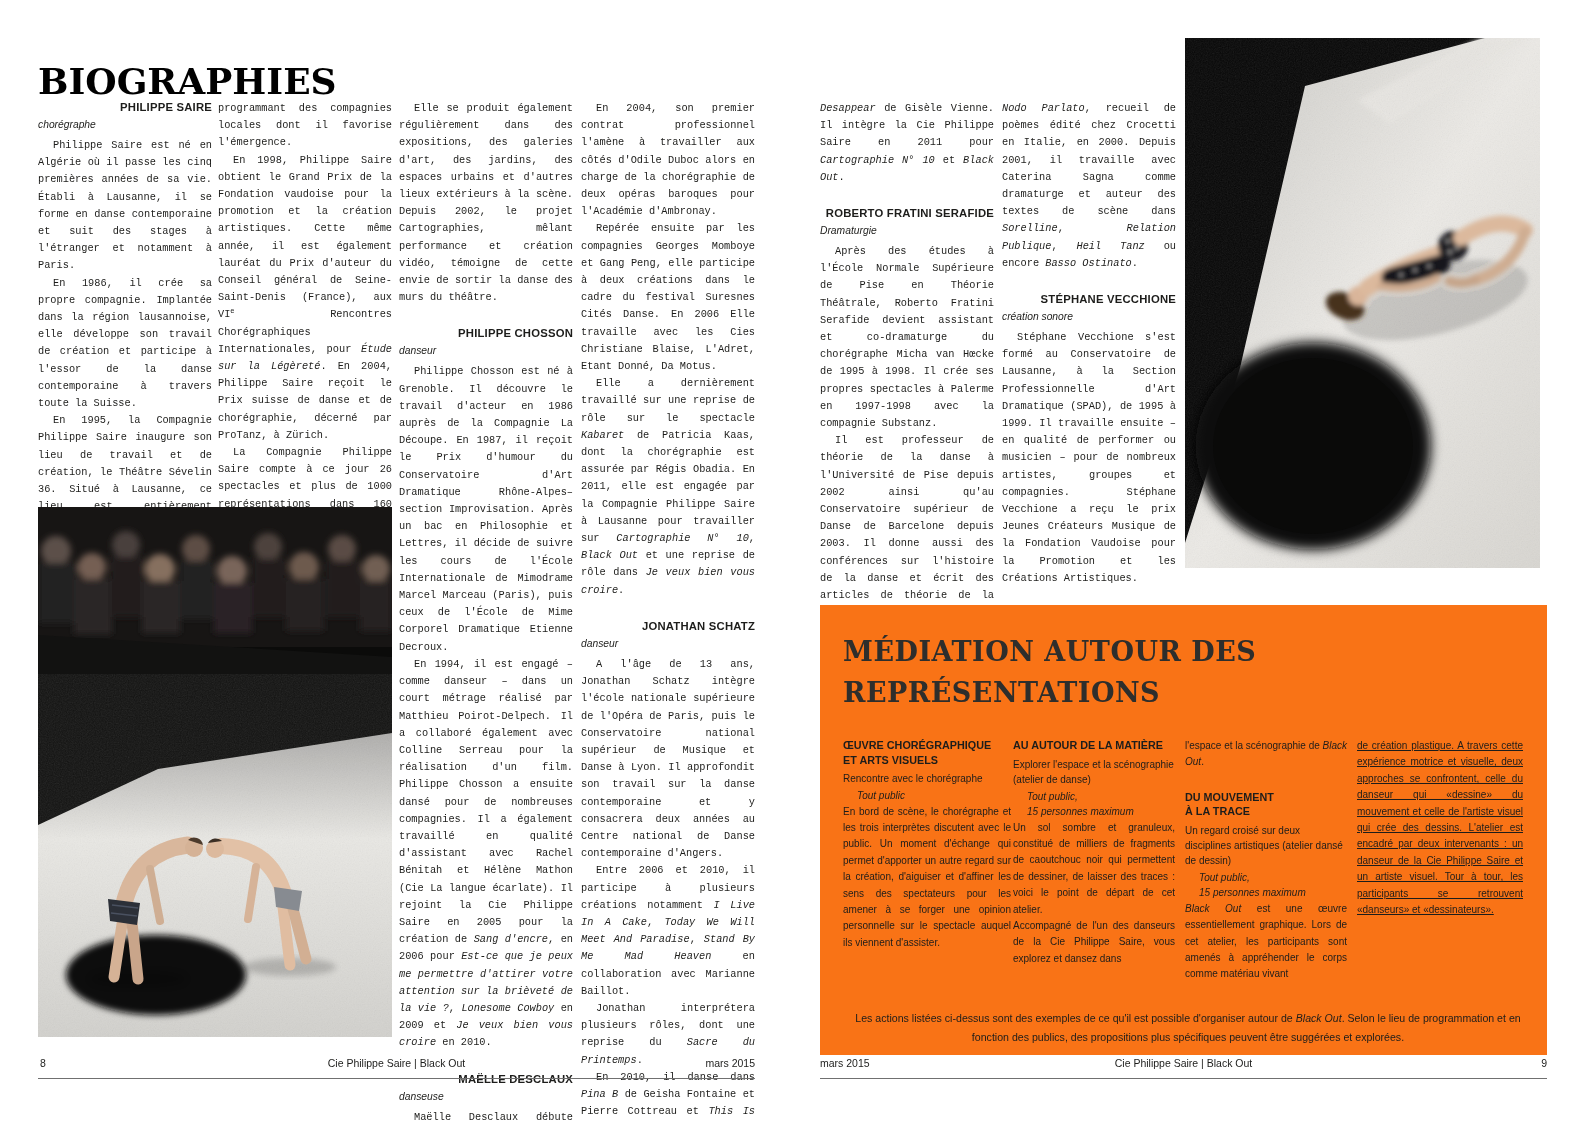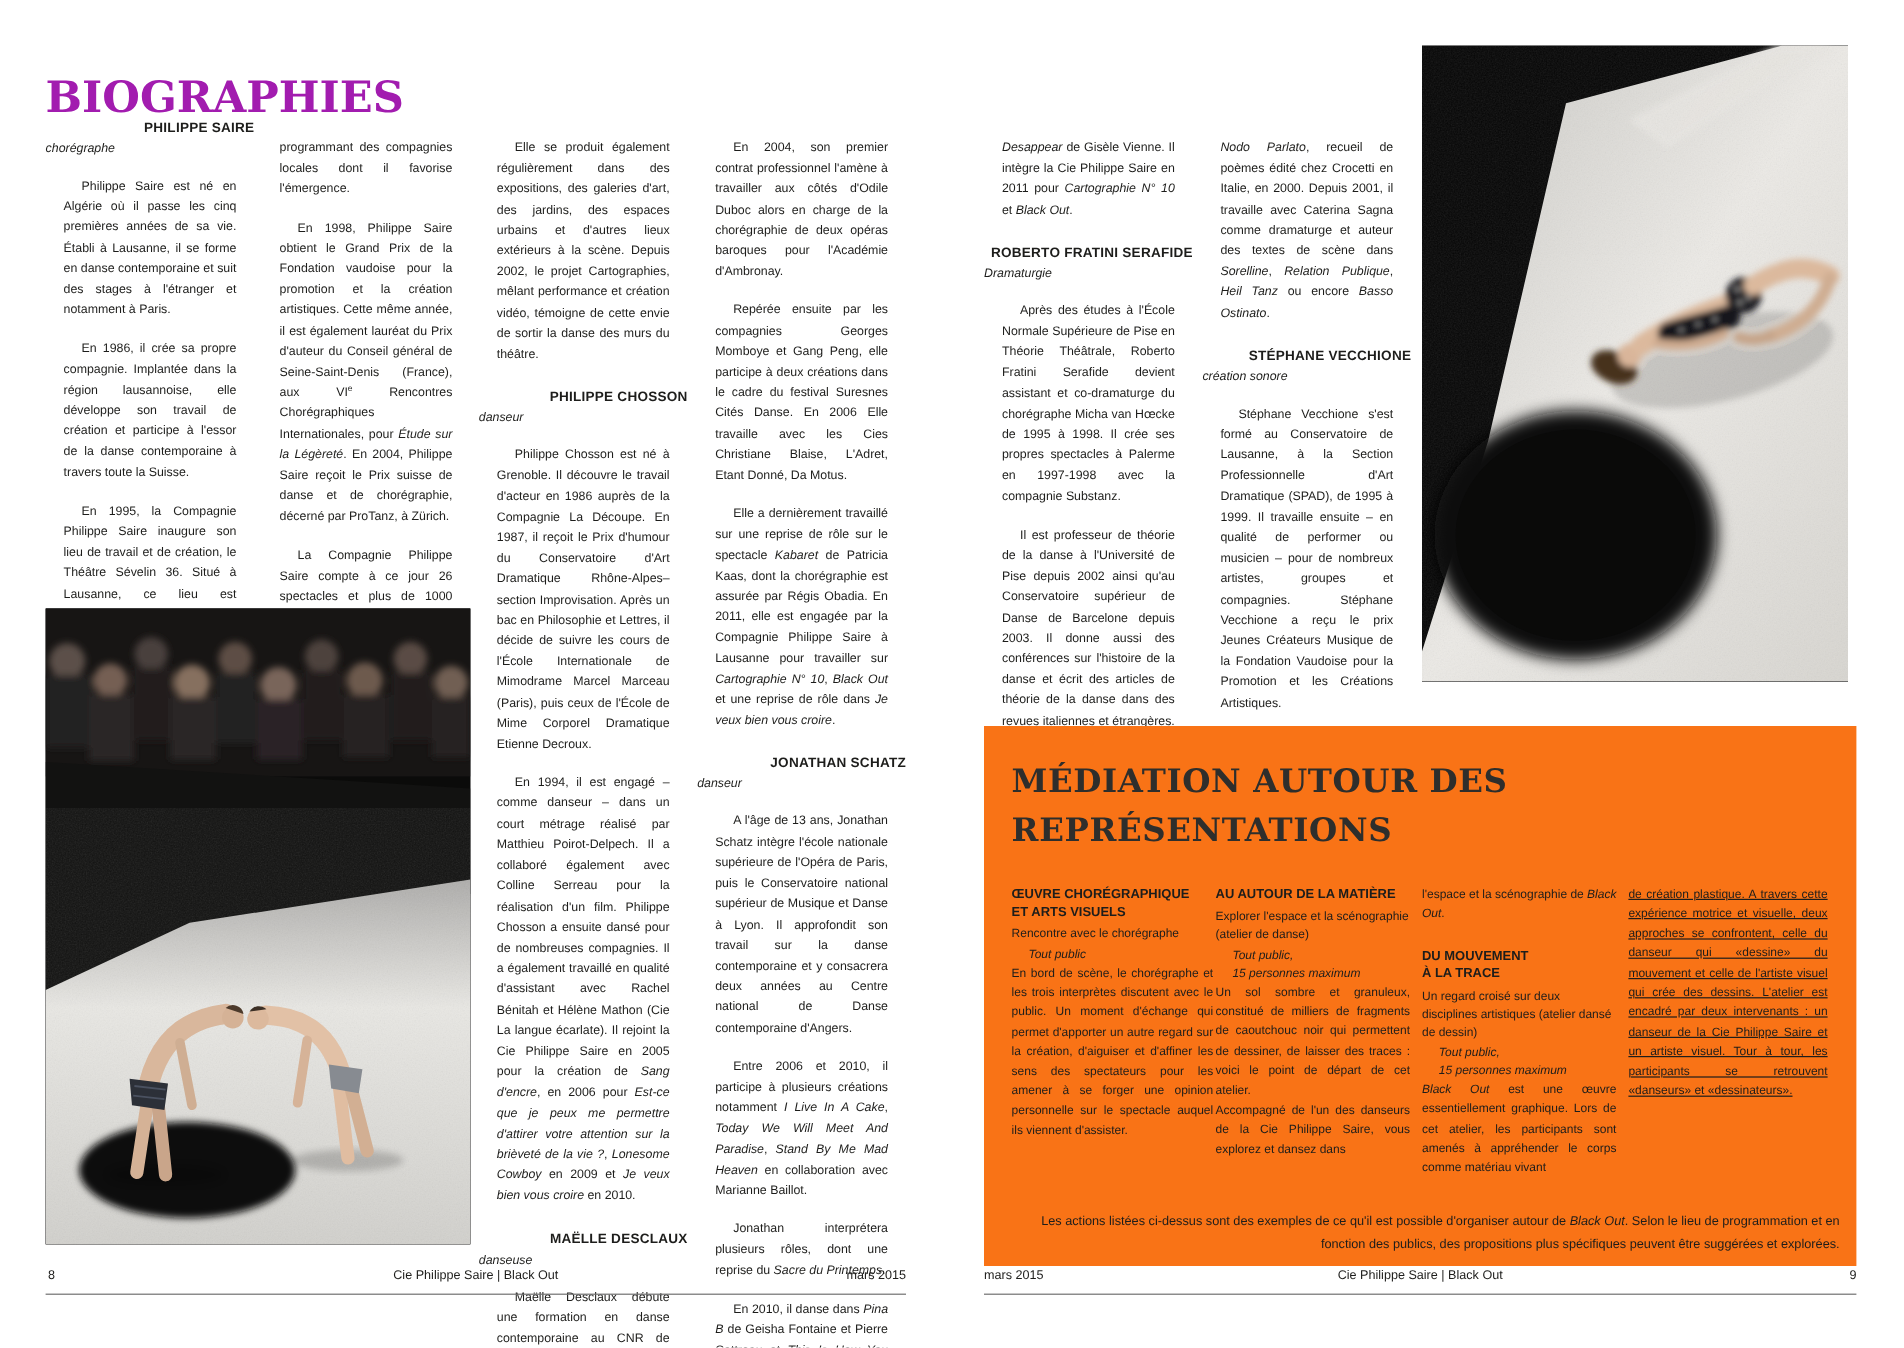--- a/index.html
+++ b/index.html
@@ -4,32 +4,32 @@
 <style>
   html,body{margin:0;padding:0;}
   body{
     width:1587px;height:1123px;position:relative;overflow:hidden;
     background:#ffffff;color:#1d1d1b;
     font-family:"Liberation Sans",sans-serif;
   }
   .page-title{
     position:absolute;left:38px;top:38px;
     font-family:"DejaVu Serif",serif;font-weight:700;
-    font-size:36px;line-height:38px;letter-spacing:0px;color:#a21caf;
+    font-size:36px;line-height:38px;letter-spacing:0px;color:#000000;
   }
   .col{
     position:absolute;top:100px;width:174px;
     font-size:10.3px;line-height:17.2px;text-align:justify;
     hyphens:auto;-webkit-hyphens:auto;
   }
   .bio-name{font-weight:700;font-size:11.3px;line-height:15px;letter-spacing:.2px;
     margin:20px 0 2px;text-align:right;}
   .bio-name:first-child{margin-top:0;}
   .bio-role{font-style:italic;font-size:10.3px;line-height:15px;margin:0 0 5px;text-align:left;}
-  .para{margin:15px;}
+  .para{margin:0;font-family:Liberation Mono, monospace;}
   .para.ind{text-indent:15px;}
   .photo{position:absolute;background:#000;}
   .photo svg{display:block;width:100%;height:100%;}
   #photo-left{left:38px;top:507px;width:354px;height:530px;}
   #photo-right{left:1185px;top:38px;width:355px;height:530px;}
   .med-box{position:absolute;left:820px;top:605px;width:727px;height:450px;background:#f97316;}
   .med-title{
     position:absolute;left:23px;top:26px;width:560px;
     font-family:"DejaVu Serif",serif;font-weight:700;
     font-size:27px;line-height:41px;letter-spacing:.5px;color:#2e2e2c;
@@ -43,21 +43,21 @@
   #med-b{left:193px;}
   #med-c{left:365px;}
   #med-d{left:537px;width:166px;text-decoration:underline;}
   .med-name{font-weight:700;font-size:10.8px;line-height:14.5px;margin:0 0 4px;text-align:left;}
   .med-name:not(:first-child){margin-top:19px;}
   .med-sub{font-size:10px;line-height:15px;margin:0 0 2px;text-align:left;}
   .med-ital{font-style:italic;font-size:10px;line-height:15.5px;padding-left:14px;text-align:left;}
   .med-para{margin:0;}
   .med-note{
     position:absolute;left:23px;top:404px;width:690px;
-    font-size:10.6px;line-height:19px;text-align:right;
+    font-size:10.6px;line-height:19px;text-align:center;
   }
   .footer-item{position:absolute;top:1057px;font-size:10.5px;line-height:12px;}
   .f-left-num{left:40px;}
   .f-left-center{left:38px;width:717px;text-align:center;}
   .f-left-date{left:38px;width:717px;text-align:right;}
   .f-right-date{left:820px;}
   .f-right-center{left:820px;width:727px;text-align:center;}
   .f-right-num{left:820px;width:727px;text-align:right;}
   .rule{position:absolute;top:1078px;height:1px;background:#707070;}
   #rule-left{left:38px;width:717px;}

